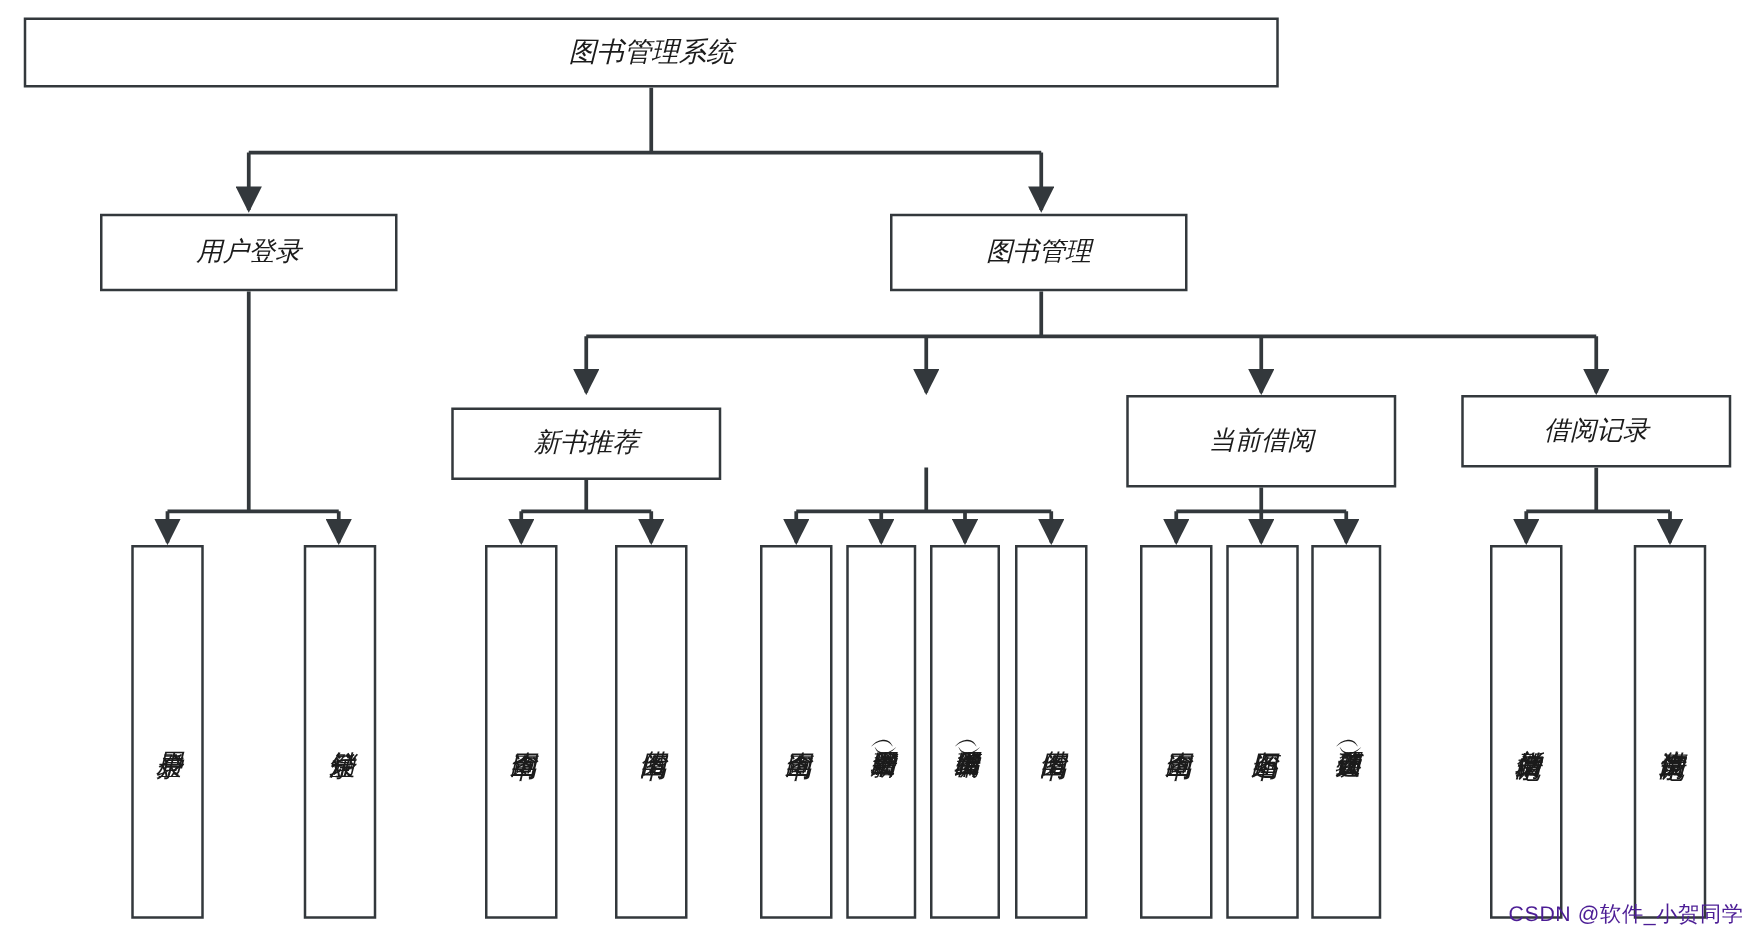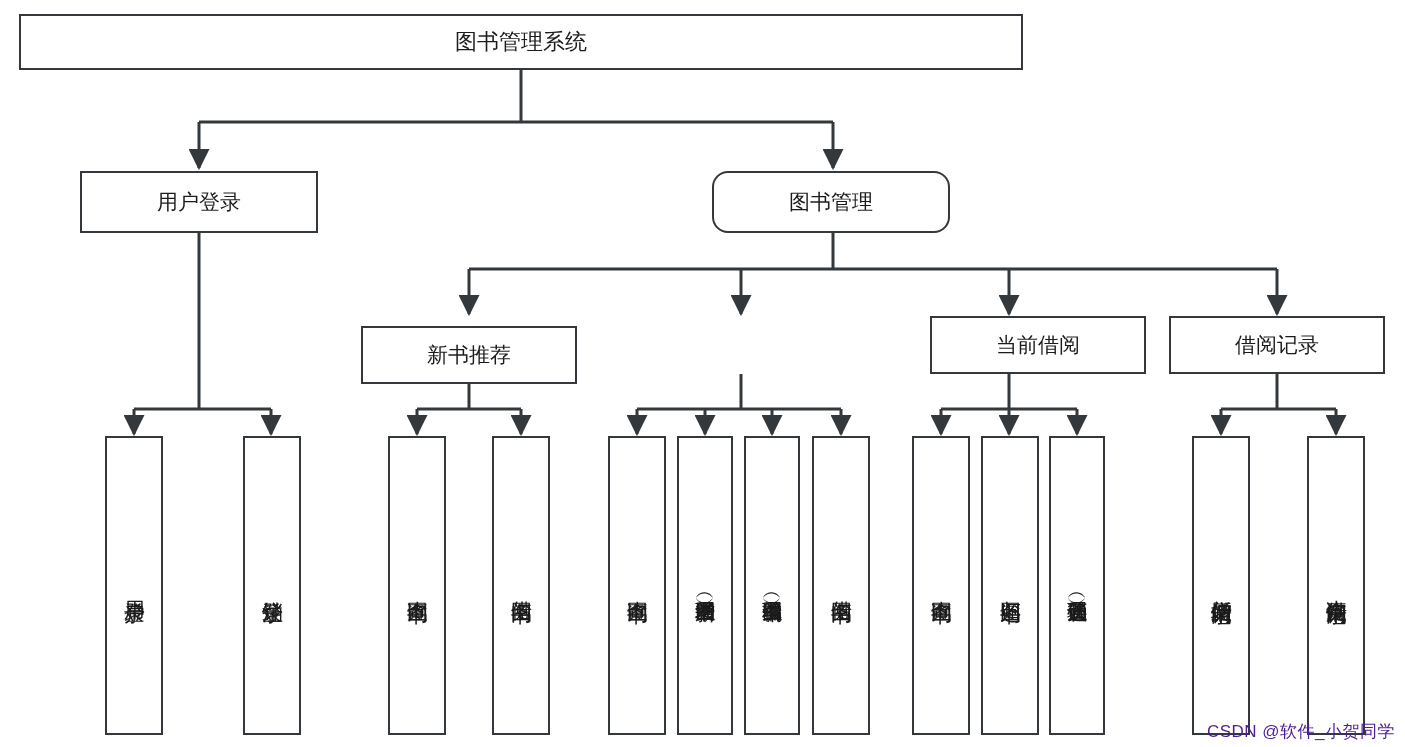--- a/index.html
+++ b/index.html
@@ -50,20 +50,21 @@
     letter-spacing: 1px;
     padding: 4px 0;
   }
   .node.v.tight {
     font-size: 20px;
     letter-spacing: 0px;
   }
   .node-label {
     display: block;
     white-space: pre-line;
+    font-style: italic;
   }
   .watermark {
     position: absolute;
     right: 10px;
     bottom: 4px;
     font-size: 17px;
     color: #4c1d95;
     letter-spacing: 0.5px;
     white-space: nowrap;
   }
@@ -125,28 +126,28 @@
     </g>
   </svg>
 
   <div class="node h root" style="left:19px; top:14px; width:1004px; height:56px;">
     <span class="node-label">图书管理系统</span>
   </div>
 
   <div class="node h" style="left:80px; top:171px; width:238px; height:62px;">
     <span class="node-label">用户登录</span>
   </div>
-  <div class="node h" style="left:712px; top:171px; width:238px; height:62px;border-radius:16px;">
+  <div class="node h" style="left:712px; top:171px; width:238px; height:62px;">
     <span class="node-label">图书管理</span>
   </div>
 
   <div class="node h" style="left:361px; top:316px; width:216px; height:58px;margin-top:10px;">
     <span class="node-label">新书推荐</span>
   </div>
-  <div class="node h" style="left:901px; top:316px; width:216px; height:58px;margin-left:29px;">
+  <div class="node h" style="left:901px; top:316px; width:216px; height:74px;">
     <span class="node-label">当前借阅</span>
   </div>
   <div class="node h" style="left:1169px; top:316px; width:216px; height:58px;">
     <span class="node-label">借阅记录</span>
   </div>
 
   <div class="node v" style="left:105px; top:436px; width:58px; height:299px;">
     <span class="node-label">用户登录</span>
   </div>
   <div class="node v" style="left:243px; top:436px; width:58px; height:299px;">

